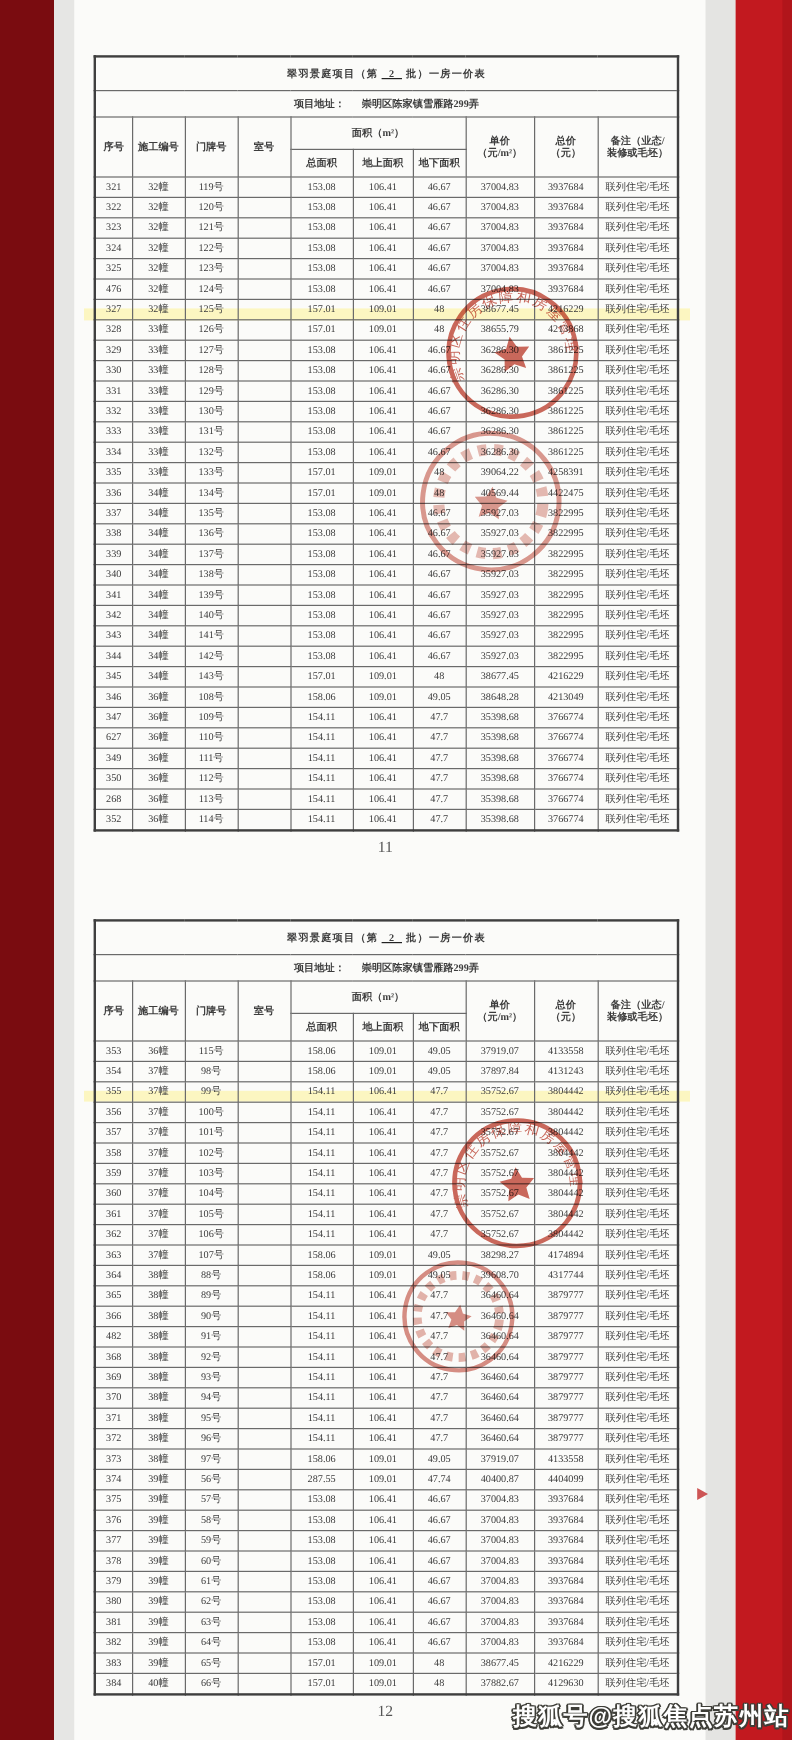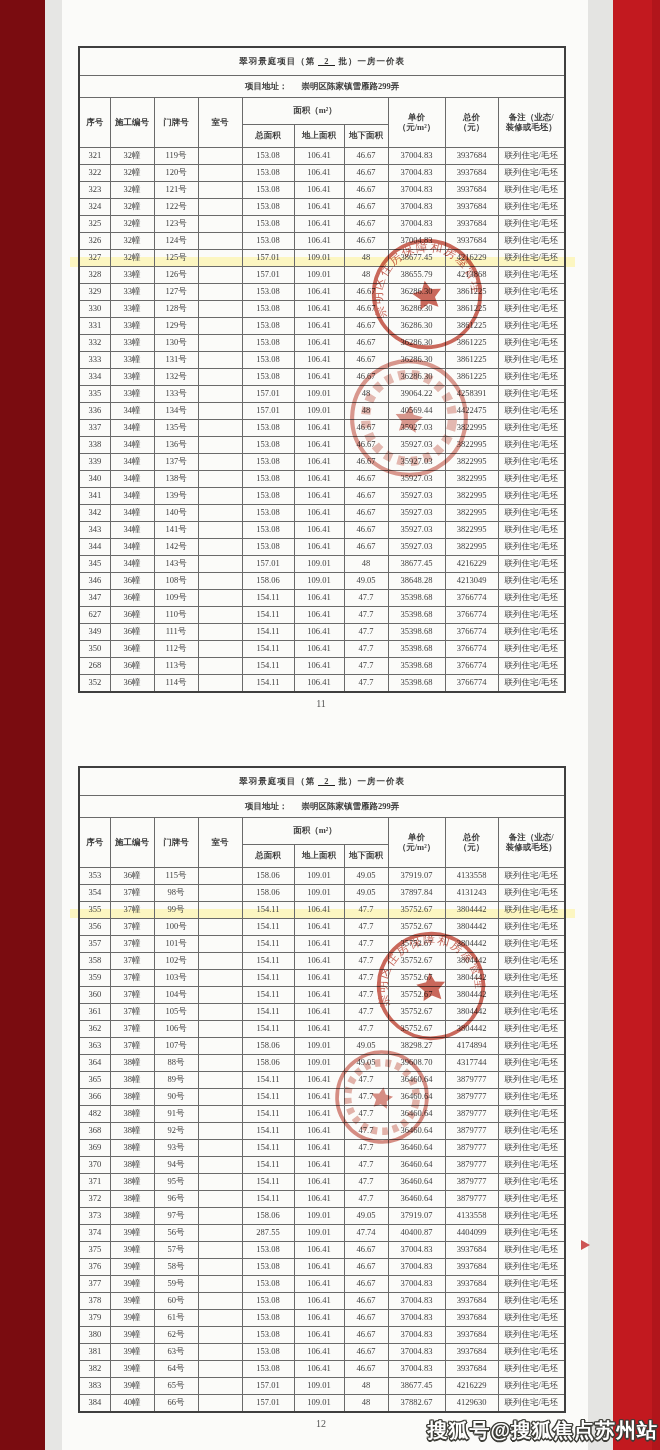--- a/index.html
+++ b/index.html
@@ -28,21 +28,21 @@
   table.price{border:2px solid #3f3f3f;}
   td.title-cell{height:27px;font-size:15px;font-weight:bold;color:#222;letter-spacing:1px;}
   td.addr-cell{height:21px;font-size:10.5px;font-weight:bold;color:#2c2c2c;}
   .addr-val{margin-left:14px;font-weight:bold;font-family:Liberation Serif, serif;}
   td.hdr{font-size:9px;font-weight:bold;color:#2e2e2e;}
   tr.hdr-r1 td{height:26px;}
   tr.hdr-r2 td{height:22px;}
   tbody.data tr{height:17px;}
   .batch-num{border-bottom:1.5px solid #222;padding:0 6px;margin:0 3px;display:inline-block;line-height:1;}
   .page-num{position:absolute;left:78px;width:486px;text-align:center;
-    font-size:10px;color:#555;font-family:"Liberation Serif",serif;}
+    font-size:13px;color:#555;font-family:"Liberation Serif",serif;}
   .pn-1{top:698px;}
   .pn-2{top:1418px;}
 
   
   .stamp{position:absolute;mix-blend-mode:multiply;pointer-events:none;}
   .stamp svg{display:block;}
 
   
   .streak{position:absolute;left:70px;width:505px;background:rgba(255,240,110,0.40);}
   .streak-1{top:257px;height:10px;}
@@ -177,21 +177,21 @@
           <td>123号</td>
           <td></td>
           <td>153.08</td>
           <td>106.41</td>
           <td>46.67</td>
           <td>37004.83</td>
           <td>3937684</td>
           <td>联列住宅/毛坯</td>
         </tr>
         <tr>
-          <td>326</td>
+          <td>476</td>
           <td>32幢</td>
           <td>124号</td>
           <td></td>
           <td>153.08</td>
           <td>106.41</td>
           <td>46.67</td>
           <td>37004.83</td>
           <td>3937684</td>
           <td>联列住宅/毛坯</td>
         </tr>

